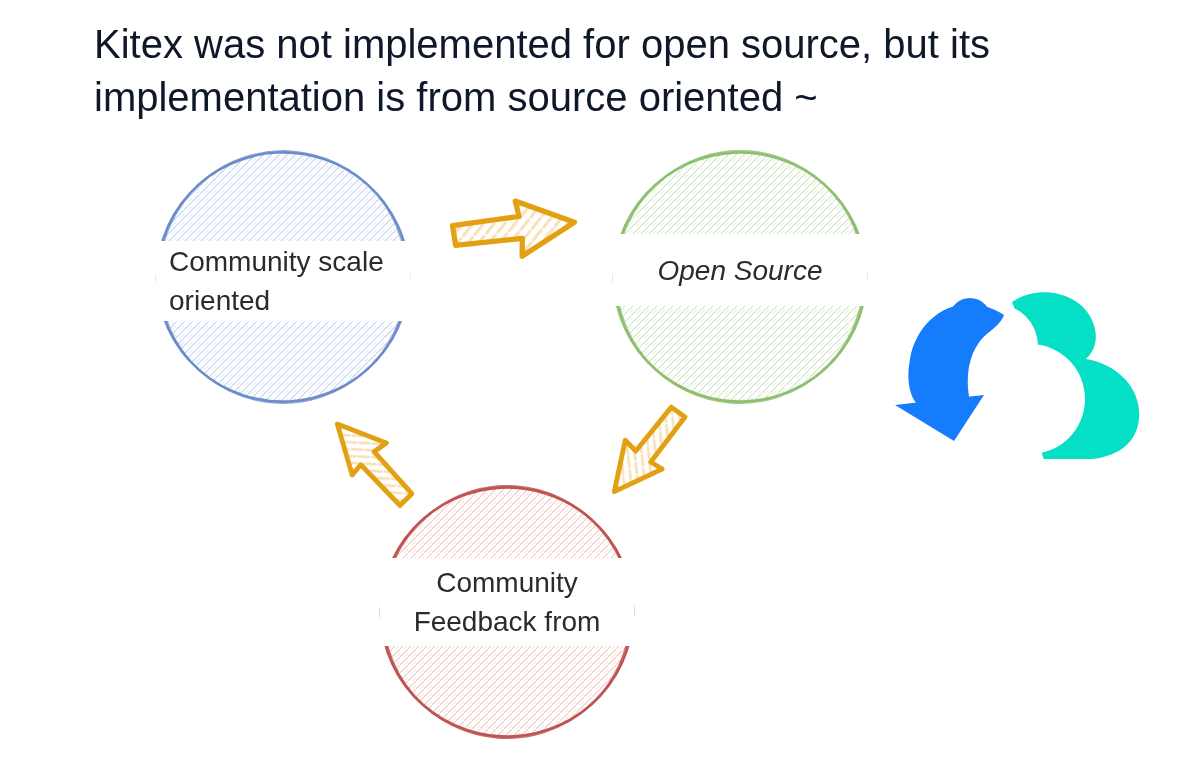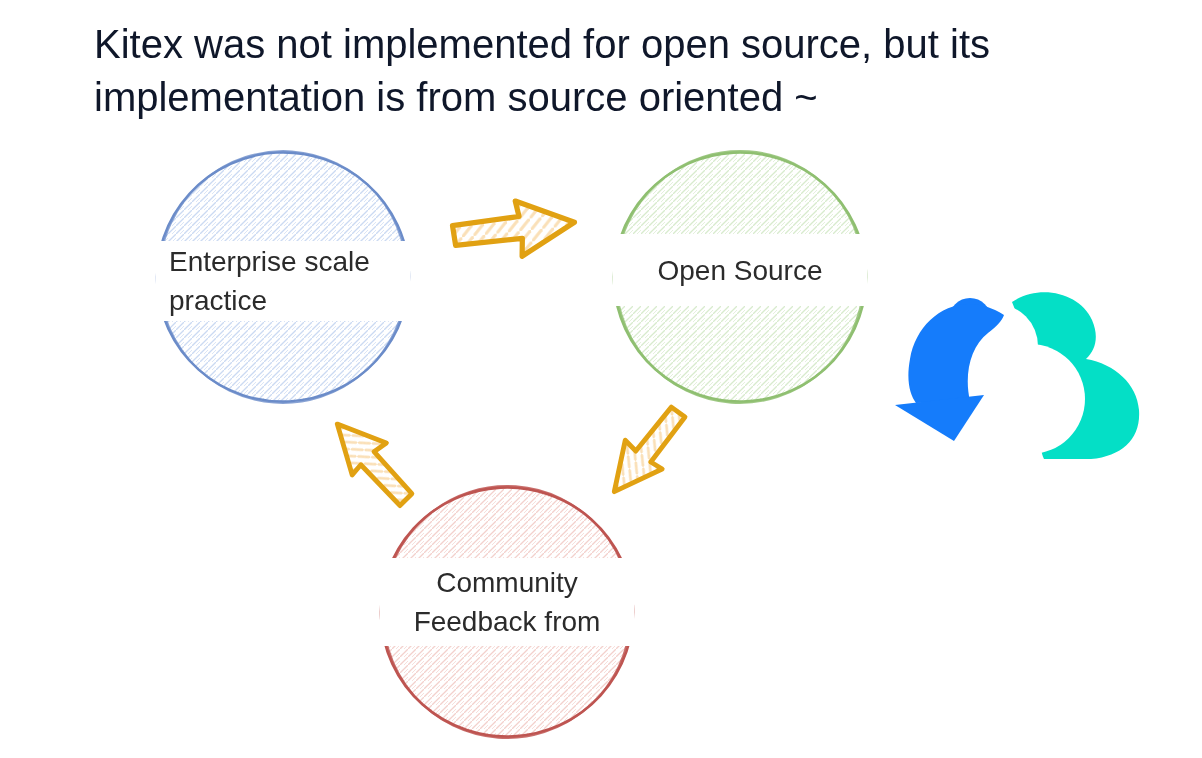--- a/index.html
+++ b/index.html
@@ -36,26 +36,26 @@
         <pattern id="pb" width="8" height="8" patternUnits="userSpaceOnUse">
           <path d="M-1 9 L9 -1" stroke="#CBDAF2" stroke-width="1.3" fill="none"></path>
           <path d="M3 9 L9 3" stroke="#CBDAF2" stroke-width="0.7" fill="none"></path>
         </pattern>
       </defs>
       <ellipse cx="131" cy="131" rx="125" ry="124" fill="url(#pb)"></ellipse>
       <ellipse cx="131" cy="131" rx="126" ry="124.5" fill="none" stroke="#6B8CC9" stroke-width="2.4" transform="rotate(-3 131 131)"></ellipse>
       <ellipse cx="131" cy="131" rx="124" ry="126" fill="none" stroke="#6B8CC9" stroke-width="1.8" opacity="0.8" transform="rotate(4 131 131)"></ellipse>
     </svg>
     <div class="band">
-      <div>Enterprise scale</div>
-      <div>practice</div>
+      <div>Community scale</div>
+      <div>oriented</div>
     </div>
   </div>
 
-  <div class="node open" style="left:609px;top:146px;">
+  <div class="node open" style="left:609px;top:146px;font-style:italic;">
     <svg width="262" height="262" viewBox="0 0 262 262">
       <defs>
         <pattern id="pg" width="8" height="8" patternUnits="userSpaceOnUse">
           <path d="M-1 9 L9 -1" stroke="#D8EBCE" stroke-width="1.3" fill="none"></path>
           <path d="M3 9 L9 3" stroke="#D8EBCE" stroke-width="0.7" fill="none"></path>
         </pattern>
       </defs>
       <ellipse cx="131" cy="131" rx="125" ry="124" fill="url(#pg)"></ellipse>
       <ellipse cx="131" cy="131" rx="126" ry="124.5" fill="none" stroke="#8FBF71" stroke-width="2.6" transform="rotate(-3 131 131)"></ellipse>
       <ellipse cx="131" cy="131" rx="124" ry="126" fill="none" stroke="#8FBF71" stroke-width="1.9" opacity="0.85" transform="rotate(4 131 131)"></ellipse>

